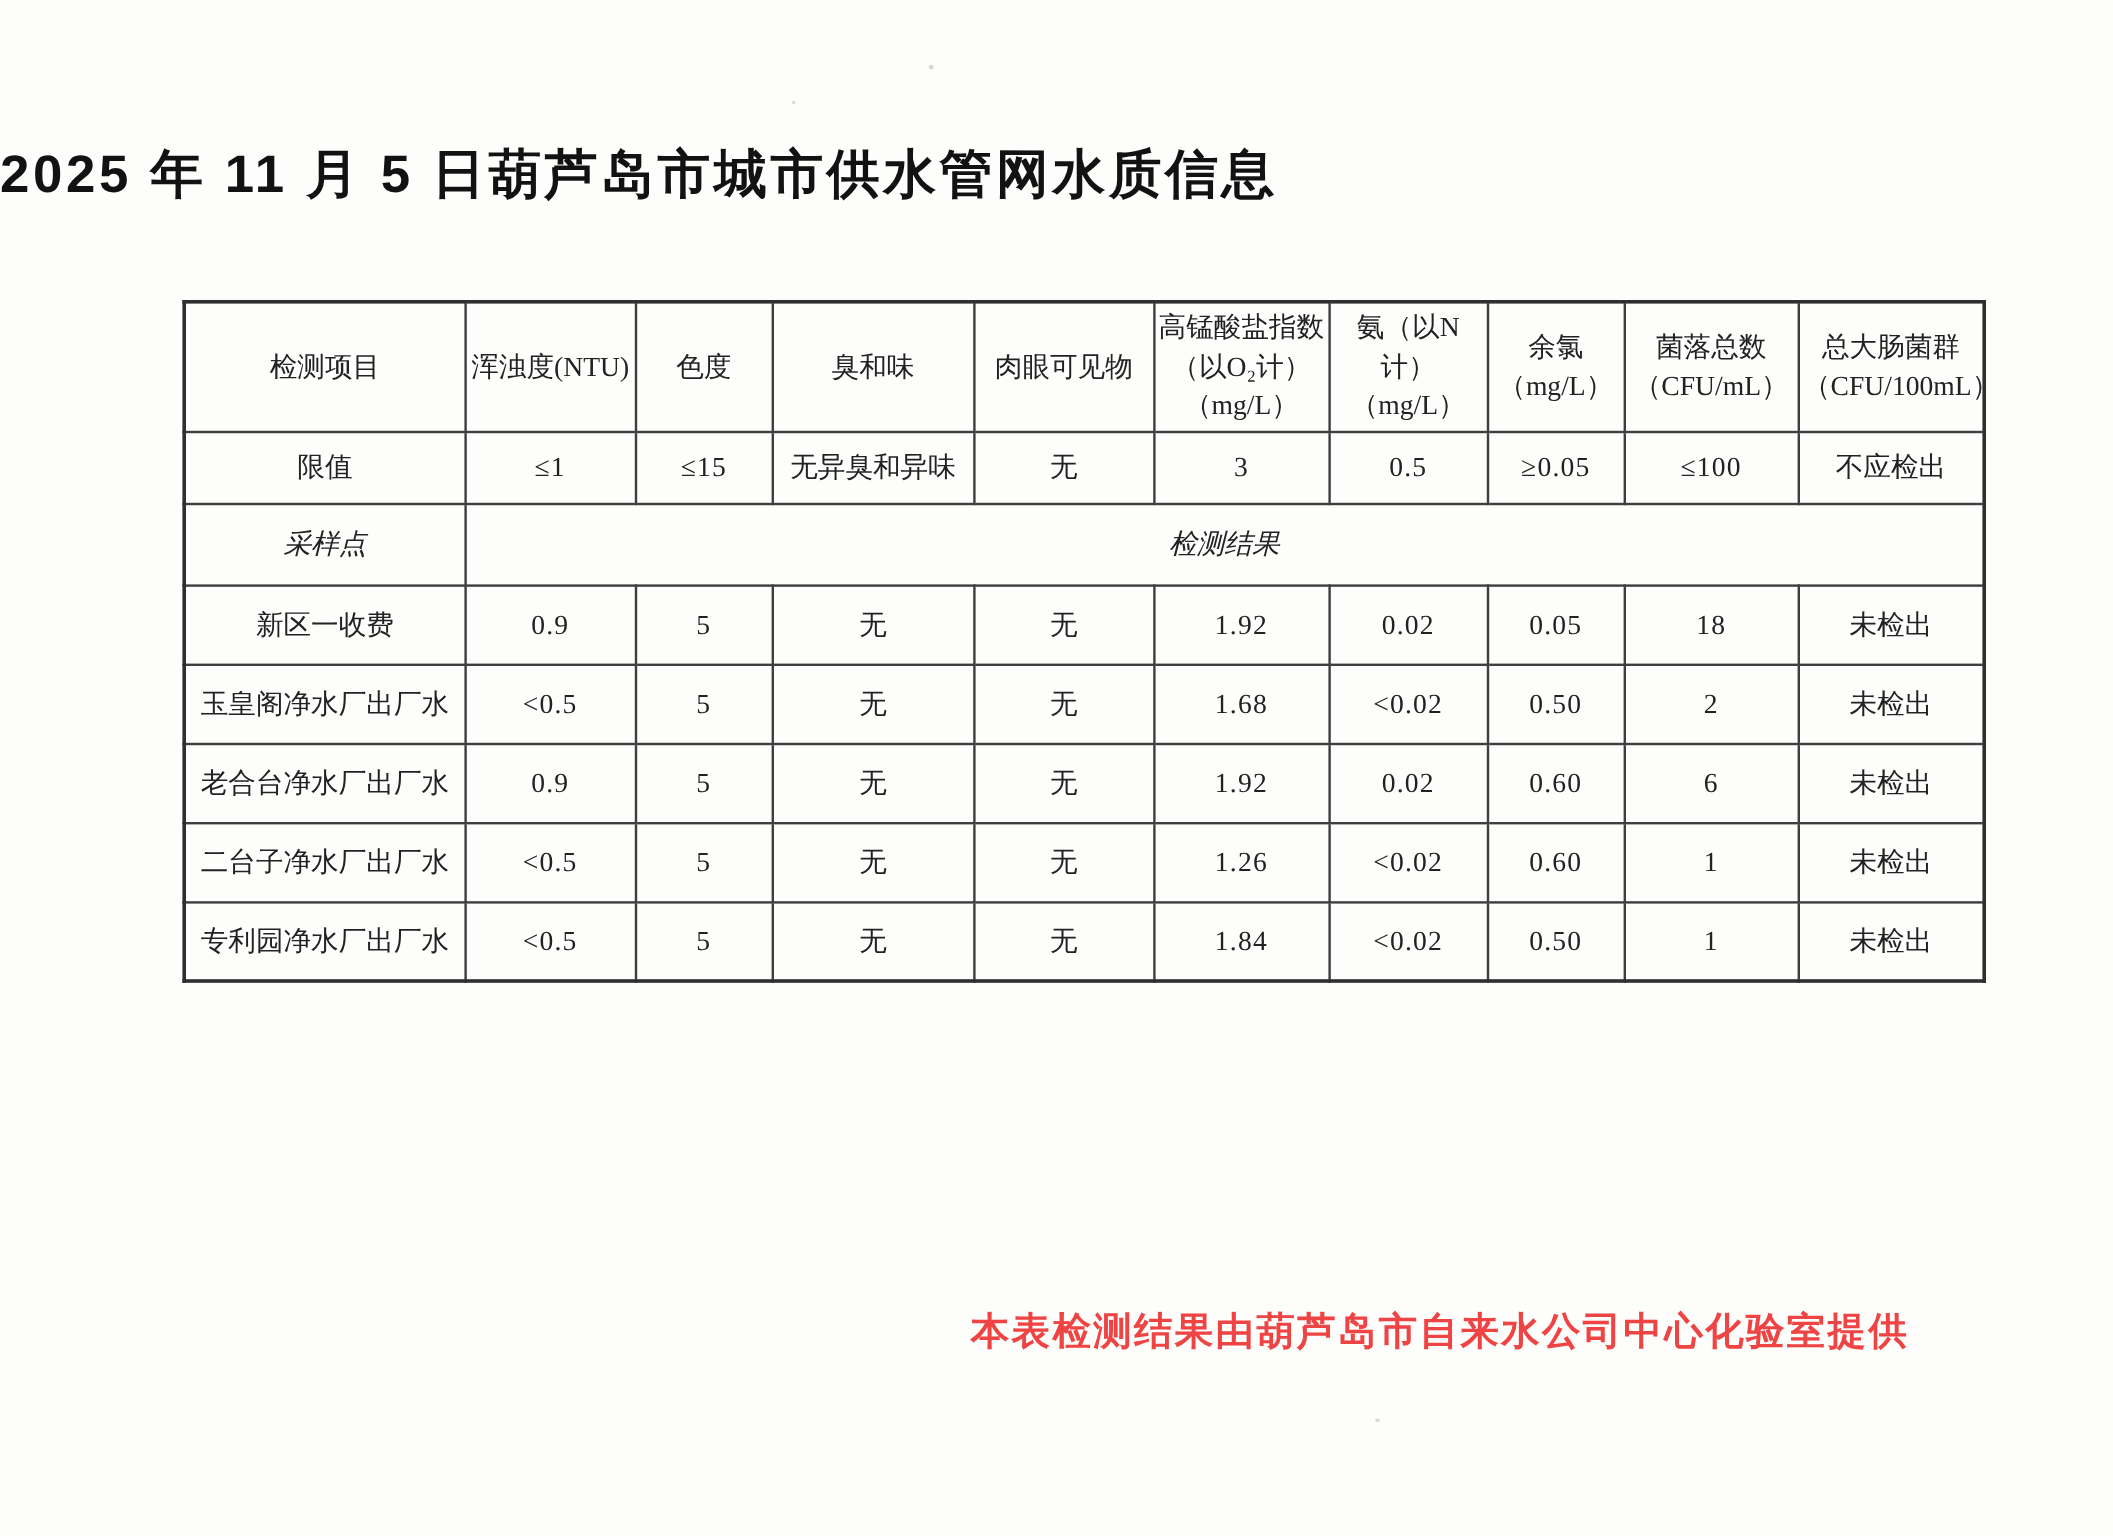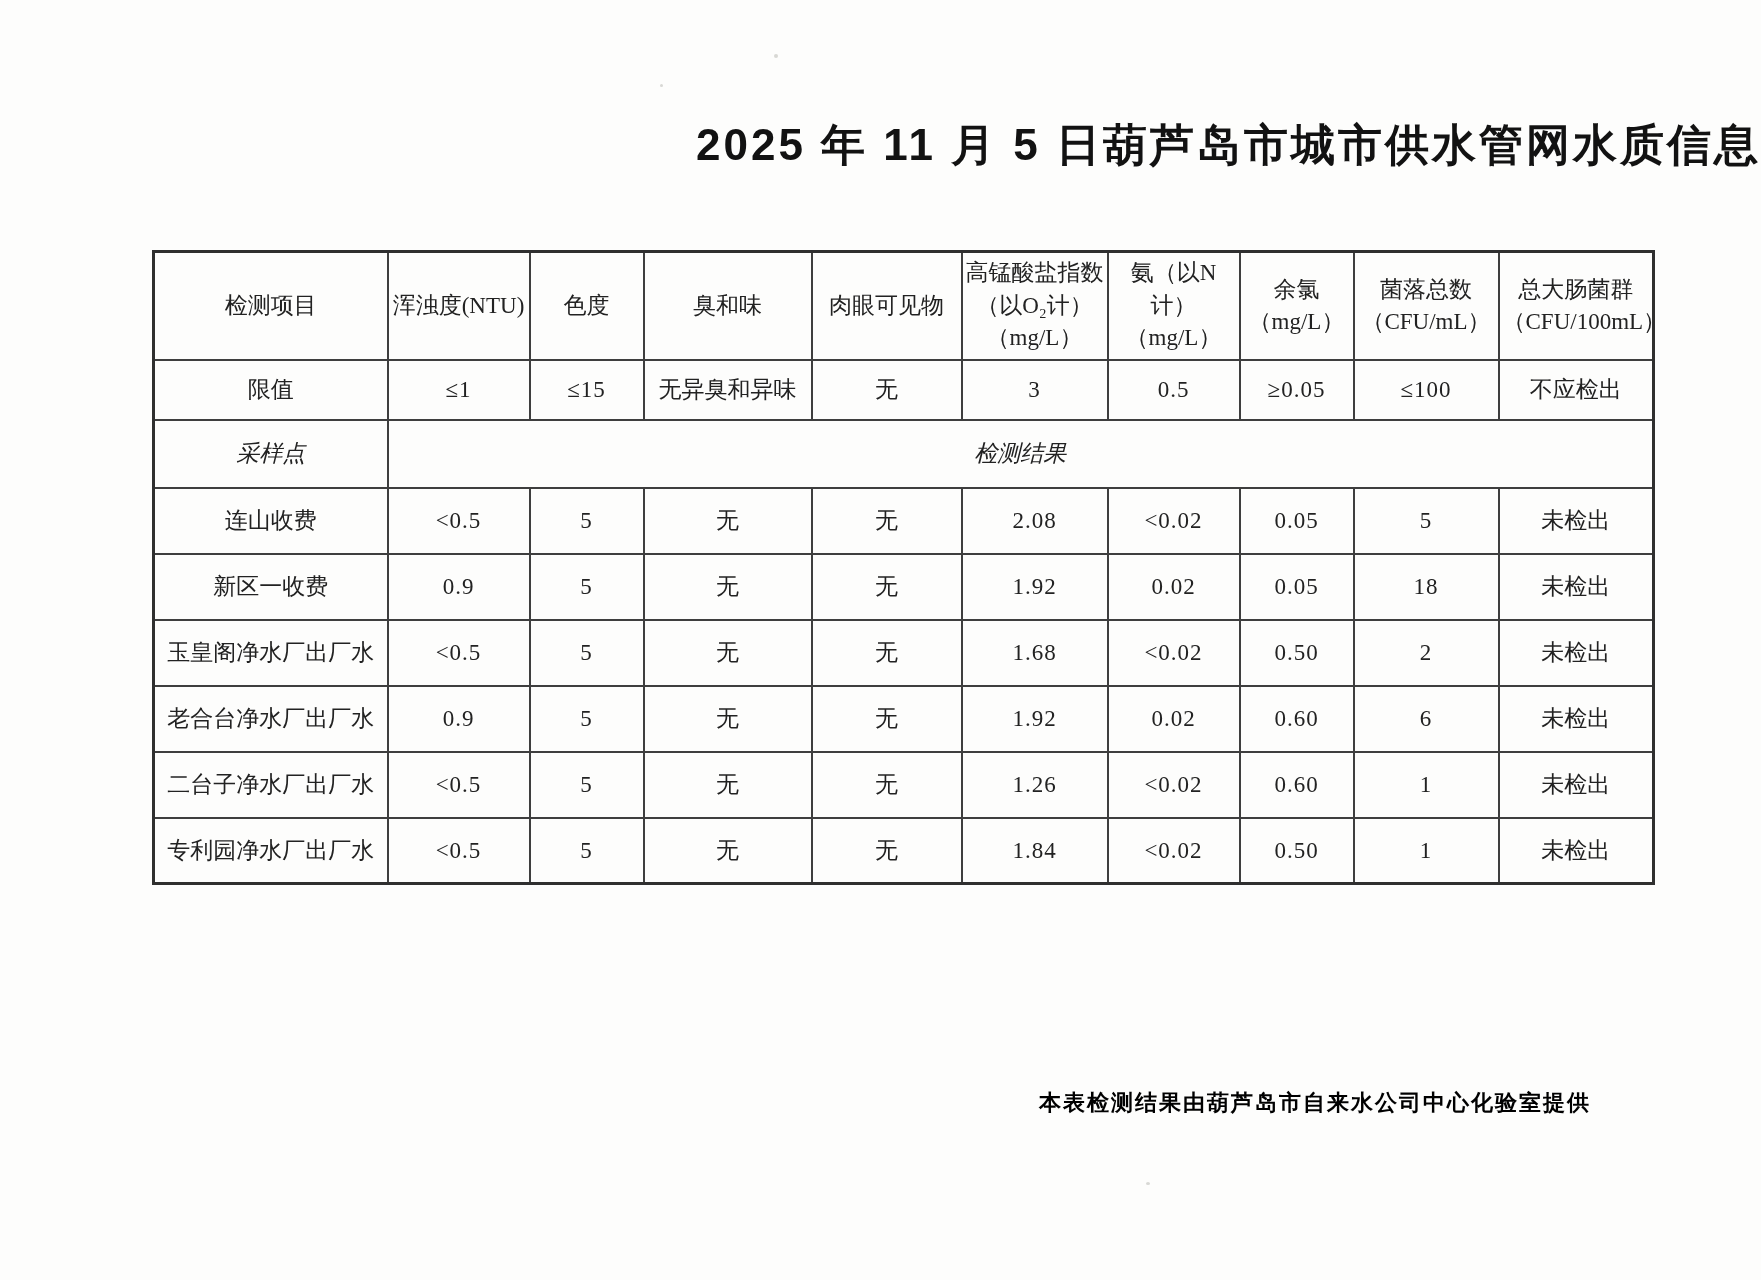--- a/index.html
+++ b/index.html
@@ -13,21 +13,21 @@
     background: #fdfdfc;
     color: #1d1d1d;
     font-family: "Liberation Serif", "DejaVu Serif", serif;
     overflow: hidden;
   }
   .doc-title {
     position: absolute;
     top: 116px;
     left: 0;
     width: 100%;
-    text-align: right;
+    text-align: left;
     font-family: "Liberation Sans", "DejaVu Sans", sans-serif;
     font-weight: 700;
     font-size: 44px;
     letter-spacing: 3px;
     color: #121212;
     white-space: nowrap;
   }
   table.wq {
     position: absolute;
     left: 152px;
@@ -54,23 +54,23 @@
   .wq tr.data-row  { height: 66px; }
   .wq tr.data-row:last-child td { border-bottom: 2px solid #eab308; }
   .wq .hdr-line { line-height: 1.4; }
   .num-cell { font-size: 22px; letter-spacing: 1px; }
   .footer-note {
     position: absolute;
     top: 1088px;
     right: 170px;
     font-family: "Liberation Sans", "DejaVu Sans", sans-serif;
     font-weight: 700;
-    font-size: 22px;
+    font-size: 32px;
     letter-spacing: 2px;
-    color: #000000;
+    color: #ef4444;
     white-space: nowrap;
   }
   .speck {
     position: absolute;
     background: #b9b9b4;
     border-radius: 50%;
     opacity: 0.55;
   }
 </style>
 </head>
@@ -143,32 +143,20 @@
     <td class="num-cell">≥0.05</td>
     <td class="num-cell">≤100</td>
     <td>不应检出</td>
   </tr>
 
   <tr class="samp-row">
     <td>采样点</td>
     <td colspan="9">检测结果</td>
   </tr>
 
-  <tr class="data-row">
-    <td>连山收费</td>
-    <td class="num-cell">&lt;0.5</td>
-    <td class="num-cell">5</td>
-    <td>无</td>
-    <td>无</td>
-    <td class="num-cell">2.08</td>
-    <td class="num-cell">&lt;0.02</td>
-    <td class="num-cell">0.05</td>
-    <td class="num-cell">5</td>
-    <td>未检出</td>
-  </tr>
 
   <tr class="data-row">
     <td>新区一收费</td>
     <td class="num-cell">0.9</td>
     <td class="num-cell">5</td>
     <td>无</td>
     <td>无</td>
     <td class="num-cell">1.92</td>
     <td class="num-cell">0.02</td>
     <td class="num-cell">0.05</td>

